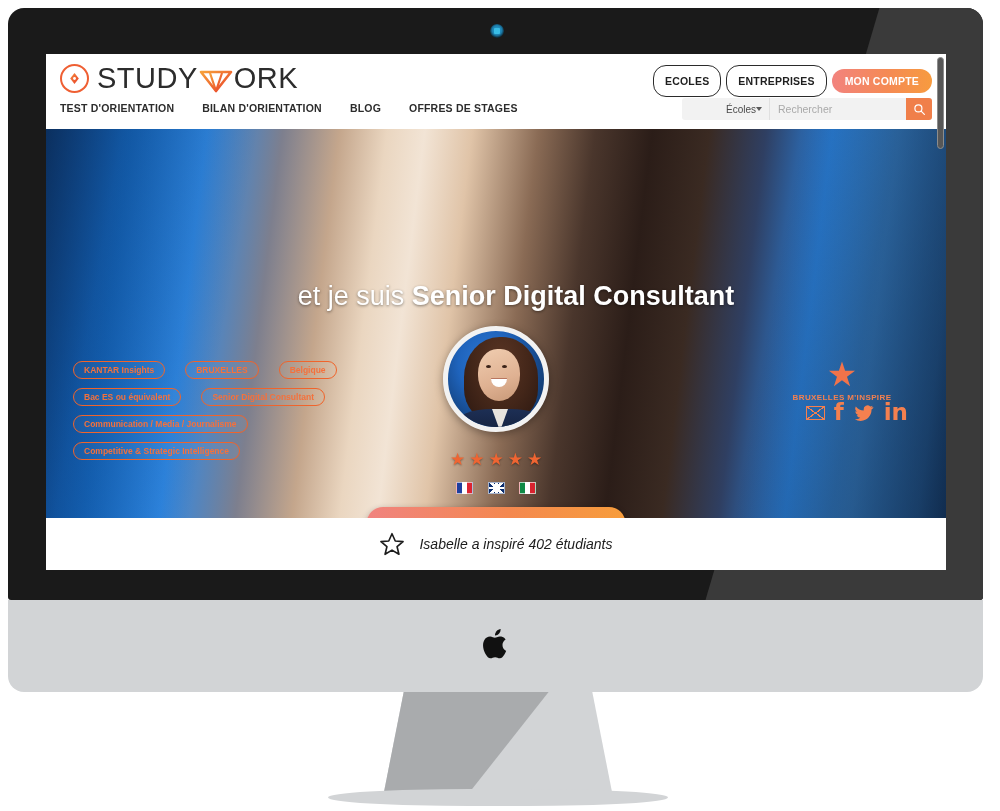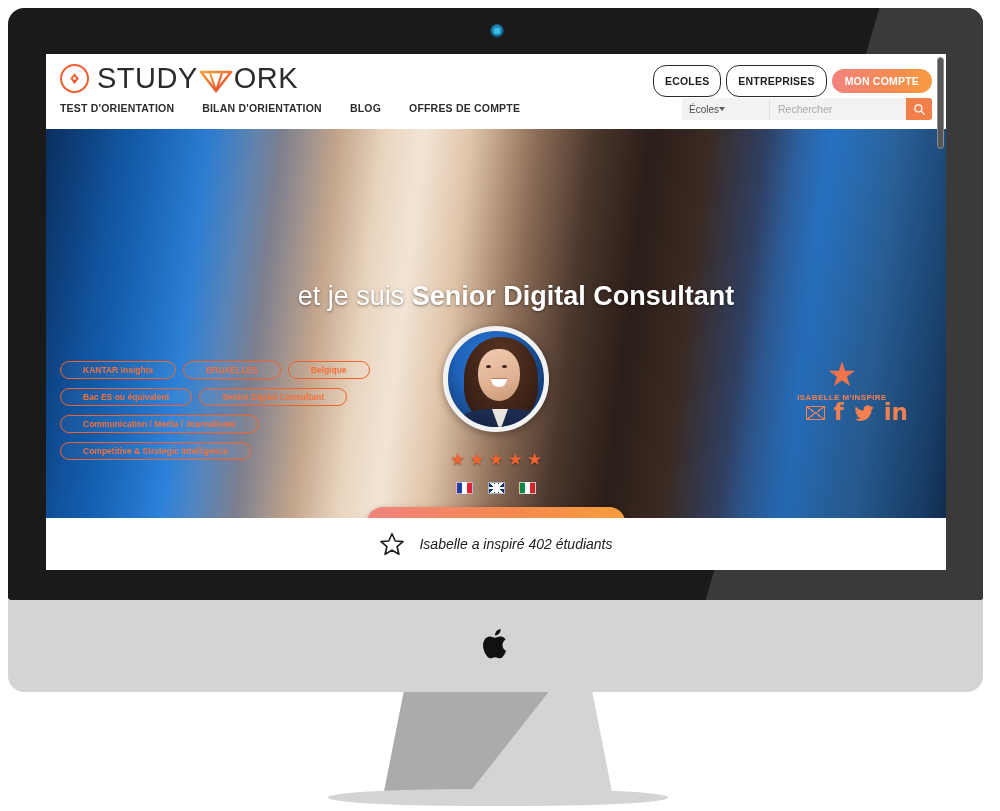--- a/index.html
+++ b/index.html
@@ -105,21 +105,21 @@
     background: linear-gradient(to right, #f2837e, #f58a54 55%, #f79b3f);
     padding: 6px 13px; border-radius: 14px;
   }
 
   .searchbar {
     position: absolute; right: 14px; top: 44px; width: 250px; height: 22px;
     background: #f2f2f2; border-radius: 3px; display: flex; align-items: stretch;
     overflow: hidden;
   }
   .search-select {
-    width: 88px; display: flex; align-items: center; justify-content: flex-start;
+    width: 88px; display: flex; align-items: center; justify-content: flex-end;
     padding: 0 7px; font-size: 10px; color: #4a4a4a; border-right: 1px solid #e0e0e0;
   }
   .caret { width: 0; height: 0; border-left: 3.5px solid transparent; border-right: 3.5px solid transparent; border-top: 4.5px solid #5a5a5a; }
   .search-input {
     flex: 1; display: flex; align-items: center; padding-left: 8px;
     font-size: 10.5px; color: #a9a9a9;
   }
   .search-go {
     width: 26px; background: #f07f4a; display: flex; align-items: center; justify-content: center;
   }
@@ -225,23 +225,24 @@
     color: #fff; font-size: 13.5px; font-weight: bold; letter-spacing: .3px;
     box-shadow: 0 2px 6px rgba(0,0,0,.3);
     white-space: nowrap;
     font-family: "Liberation Sans", sans-serif;
   }
 
   
   .tags { position: absolute; left: 14px; top: 232px; width: 300px; }
   .tagrow { display: flex; gap: 7px; margin-bottom: 9px; }
   .tag {
-    border: 1.4px solid #f0642b; border-radius: 11px; padding: 3px 22px;
+    border: 1.4px solid #f0642b; border-radius: 11px; padding: 3px 10px;
     font-size: 8.5px; font-weight: bold; color: #f4713c; white-space: nowrap;
     background: rgba(255,255,255,.04);
+    margin-left: 13px;
   }
 
   
   .inspire { position: absolute; right: 44px; top: 228px; text-align: center; width: 120px; }
   .inspire .bigstar { font-size: 34px; color: #f1734a; line-height: 34px; display: block; }
   .inspire .ilabel {
     font-size: 8px; font-weight: bold; color: #f4estimate; color: #f4804f; letter-spacing: .4px; margin-top: 2px; display: block;
   }
   .socials {
     position: absolute; right: 38px; top: 272px; display: flex; align-items: center; gap: 9px;
@@ -321,21 +322,21 @@
             </svg>
           </span>
           <span>ORK</span>
         </div>
       </div>
 
       <nav class="mainnav">
         <a href="#">TEST D'ORIENTATION</a>
         <a href="#">BILAN D'ORIENTATION</a>
         <a href="#">BLOG</a>
-        <a href="#">OFFRES DE COMPTE</a>
+        <a href="#">OFFRES DE STAGES</a>
       </nav>
 
       <div class="topbtns">
         <div class="pillbtn">ECOLES</div>
         <div class="pillbtn">ENTREPRISES</div>
         <div class="pillbtn accent">MON COMPTE</div>
       </div>
 
       <div class="searchbar">
         <div class="search-select">
@@ -397,21 +398,21 @@
         <div class="tagrow">
           <span class="tag">Communication / Media / Journalisme</span>
         </div>
         <div class="tagrow">
           <span class="tag">Competitive &amp; Strategic Intelligence</span>
         </div>
       </div>
 
       <div class="inspire">
         <span class="bigstar">★</span>
-        <span class="ilabel">ISABELLE M'INSPIRE</span>
+        <span class="ilabel">BRUXELLES M'INSPIRE</span>
       </div>
 
       <div class="socials">
         <span class="soc mail"></span>
         <span class="soc soc-glyph">f</span>
         <svg width="22" height="20" viewBox="0 0 24 24">
           <path fill="#f4804f" d="M23 4.9c-.8.4-1.7.6-2.6.8.9-.6 1.6-1.5 2-2.5-.9.5-1.9.9-2.9 1.1A4.6 4.6 0 0 0 11.6 8c0 .4 0 .7.1 1A13 13 0 0 1 2.2 4.2a4.6 4.6 0 0 0 1.4 6.1c-.7 0-1.4-.2-2-.5v.1c0 2.2 1.6 4 3.7 4.5-.4.1-.8.2-1.2.2-.3 0-.6 0-.9-.1a4.6 4.6 0 0 0 4.3 3.2A9.2 9.2 0 0 1 1 19.5a13 13 0 0 0 7 2c8.4 0 13-7 13-13v-.6c.9-.6 1.6-1.4 2.2-2.3z"></path>
         </svg>
         <span class="soc soc-glyph">in</span>
       </div>

